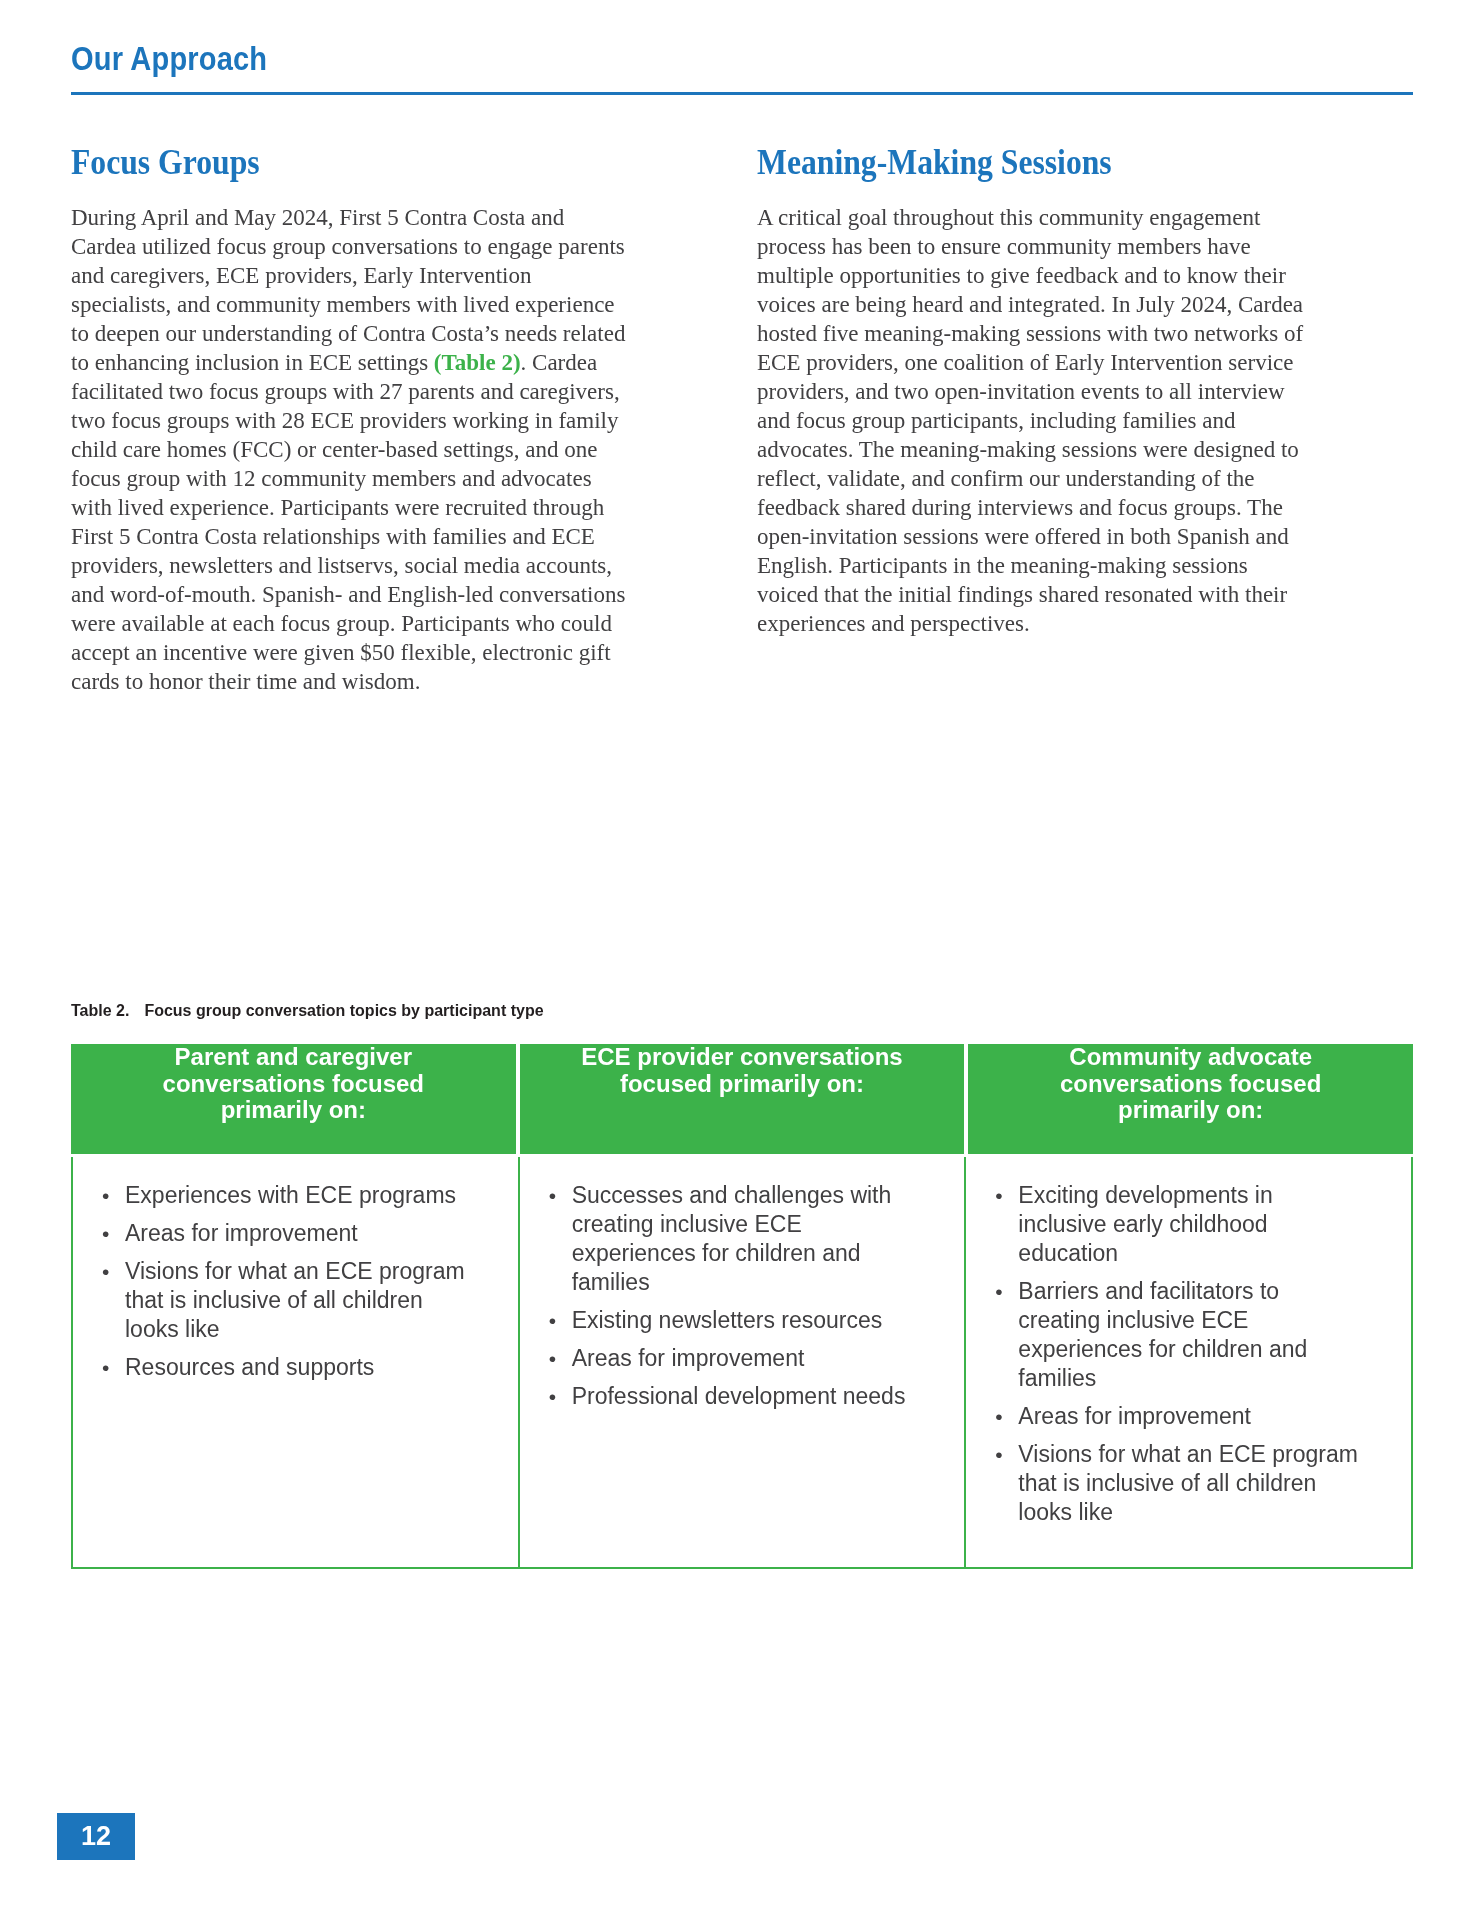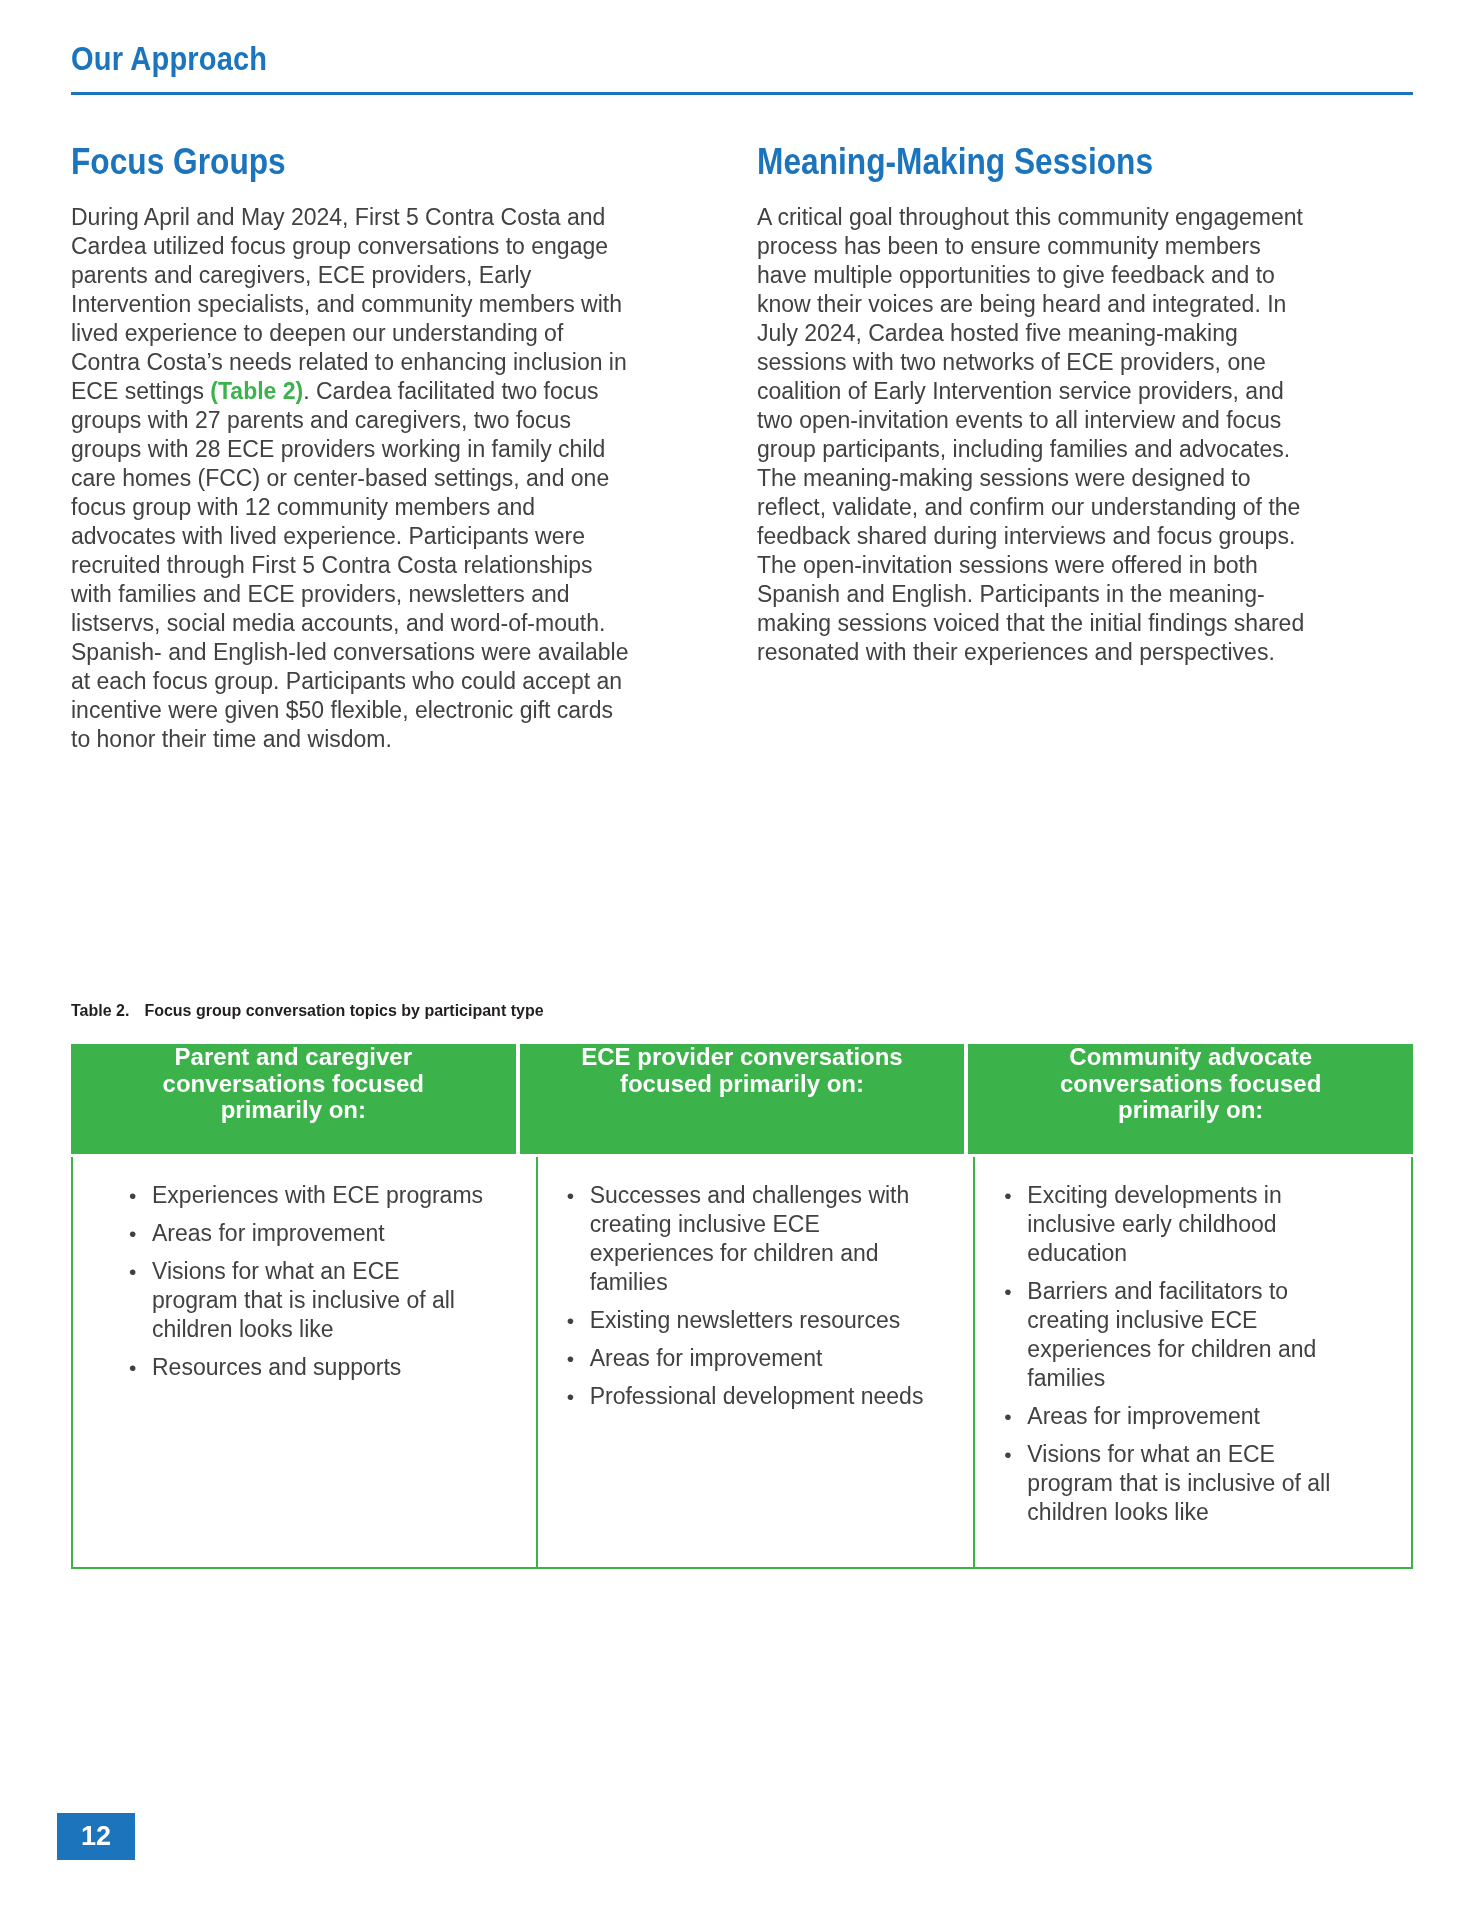--- a/index.html
+++ b/index.html
@@ -24,21 +24,21 @@
     font-weight: 700;
     letter-spacing: 0.2px;
   }
   .condensed {
     display: inline-block;
     transform: scaleX(0.88);
     transform-origin: 0 50%;
     white-space: nowrap;
   }
   
-  .columns { display: flex; margin-top: 46px; }
+  .columns { display: flex; margin-top: 46px; font-family: Liberation Serif, serif; }
   .col-left  { width: 558px; margin-right: 128px; }
   .col-right { width: 556px; }
   .columns h2 {
     color: var(--blue, #1c75bc);
     font-size: 36px;
     font-weight: 700;
     margin-bottom: 20px;
   }
   .columns p {
     font-size: 23px;
@@ -74,21 +74,20 @@
   }
   .hd1 { max-width: 280px; }
   .hd2 { max-width: 345px; }
   .hd3 { max-width: 285px; }
   .t-body {
     display: flex;
     border: 2px solid var(--green, #3cb24a);
     border-top: none;
     margin-top: 3px;
     min-height: 412px;
-    padding-left: 27px;
   }
   .td {
     flex: 1 1 0;
     padding: 24px 46px 20px 22px;
     background: #ffffff;
   }
   .td + .td { border-left: 2px solid var(--green, #3cb24a); }
   .td ul { list-style: none; }
   .td li {
     position: relative;

